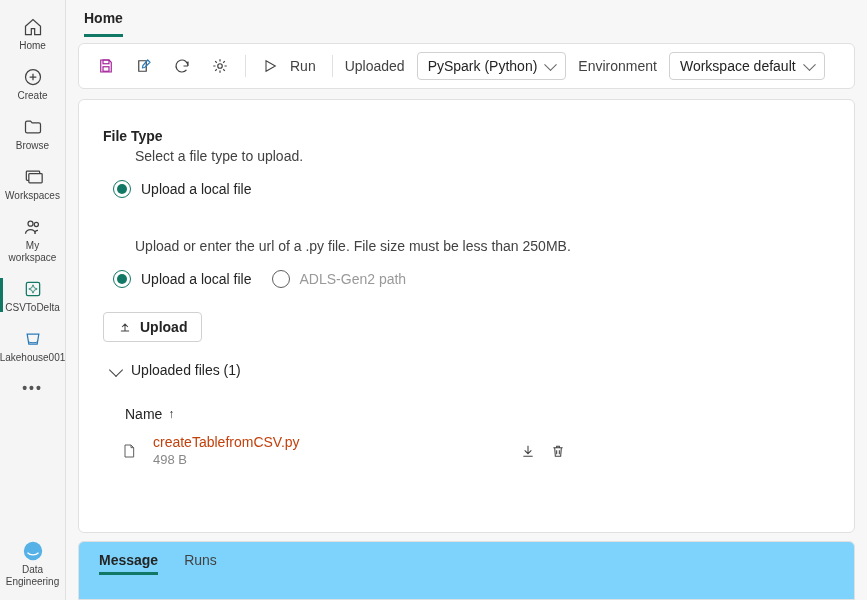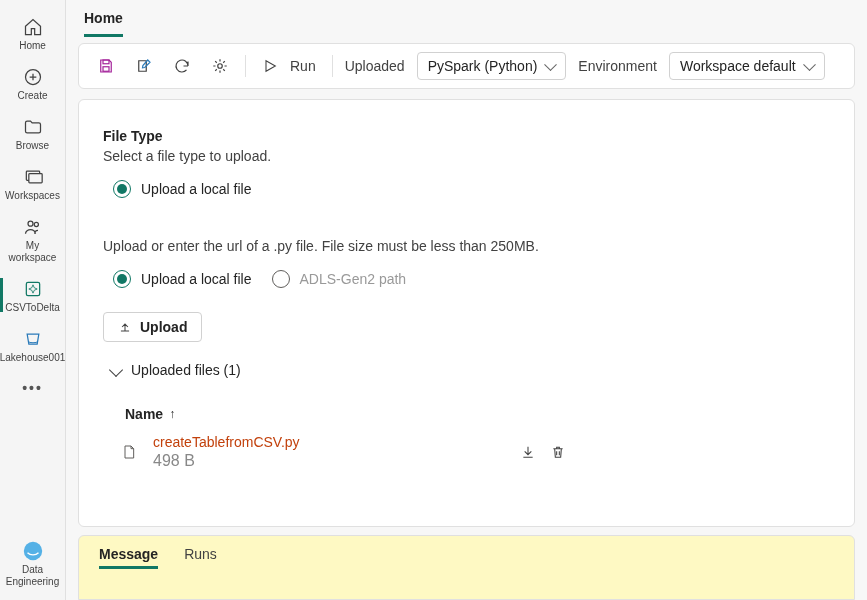--- a/index.html
+++ b/index.html
@@ -19,49 +19,49 @@
     
     .toolbar { display: flex; align-items: center; gap: 12px; padding: 8px 14px; background: #fff; border: 1px solid #e0e0e0; border-radius: 6px; margin: 6px 12px 0; }
     .tb-btn { display: flex; align-items: flex-end; gap: 12px; padding: 4px 4px; cursor: pointer; color: #424242; }
     .tb-divider { width: 1px; height: 22px; background: #e0e0e0; }
     .tb-label { color: #424242; }
     .tb-select { border: 1px solid #d1d1d1; border-radius: 4px; padding: 5px 28px 5px 10px; position: relative; cursor: pointer; background: #fff; }
     .tb-select::after { content: ""; position: absolute; right: 10px; top: 50%; width: 8px; height: 8px; border-right: 1.5px solid #666; border-bottom: 1.5px solid #666; transform: translateY(-65%) rotate(45deg); }
     
     .content { flex: 1; background: #fff; border: 1px solid #e0e0e0; border-radius: 6px; margin: 10px 12px 0; padding: 28px 24px; overflow-y: auto; }
     .section-title { font-weight: 600; margin-bottom: 4px; }
-    .section-sub { color: #424242; margin-bottom: 16px; }
+    .section-sub { color: #424242; margin-bottom: 16px; margin-left: 32px; }
     .req { color: #b10e1c; }
     
     .radio-row { display: flex; align-items: center; gap: 20px; margin-left: 10px; margin-bottom: 8px; }
     .radio-opt { display: flex; align-items: center; gap: 10px; cursor: pointer; }
     .radio-circle { width: 18px; height: 18px; border-radius: 50%; border: 1.5px solid #605e5c; display: flex; align-items: center; justify-content: center; }
     .radio-opt.selected .radio-circle { border-color: #117865; }
     .radio-opt.selected .radio-circle::after { content: ""; width: 10px; height: 10px; border-radius: 50%; background: #117865; }
     .radio-opt.disabled { color: #999; }
 
     .block-gap { margin-top: 40px; }
     
     .upload-btn { display: inline-flex; align-items: center; gap: 8px; border: 1px solid #d1d1d1; border-radius: 4px; padding: 6px 14px; margin-top: 16px; cursor: pointer; font-weight: 600; }
     
     .collapser { display: flex; align-items: center; gap: 10px; margin-top: 20px; margin-left: 8px; cursor: pointer; }
     .chev { width: 10px; height: 10px; border-right: 1.5px solid #424242; border-bottom: 1.5px solid #424242; transform: rotate(45deg); }
     
     .file-list { margin-top: 28px; }
-    .fl-header { display: flex; align-items: center; gap: 6px; font-weight: 700; padding-left: 22px; }
+    .fl-header { display: flex; align-items: center; gap: 6px; font-weight: 400; padding-left: 22px; }
     .sort-arrow { font-size: 12px; }
     .fl-row { display: flex; align-items: center; padding: 12px 4px 8px 18px; }
     .fl-row .fi { width: 18px; margin-right: 14px; color: #605e5c; }
     .fl-meta { flex: 1; }
     .fl-name { color: #c2410c; }
-    .fl-size { font-size: 16px; color: #888; margin-top: 2px; }
+    .fl-size { font-size: 13px; color: #888; margin-top: 2px; }
     .fl-actions { display: flex; gap: 14px; color: #424242; margin-right: 260px; }
     .fl-actions span { cursor: pointer; }
     
-    .bottom-tabs { display: flex; gap: 26px; padding: 10px 20px 30px; background: #fef9c3; border: 1px solid #e0e0e0; border-top: 1px solid #e0e0e0; border-radius: 6px 6px 0 0; margin: 8px 12px 0; }
+    .bottom-tabs { display: flex; gap: 26px; padding: 10px 20px 24px; background: #7dd3fc; border: 1px solid #e0e0e0; border-top: 1px solid #e0e0e0; border-radius: 6px 6px 0 0; margin: 8px 12px 0; }
     .bt { cursor: pointer; padding-bottom: 4px; color: #424242; }
     .bt.active { font-weight: 600; border-bottom: 3px solid #117865; color: #242424; }
 
     svg { display: block; }
   </style>
 </head>
 <body>
 
 <div class="leftrail">
   <div class="rail-item">

